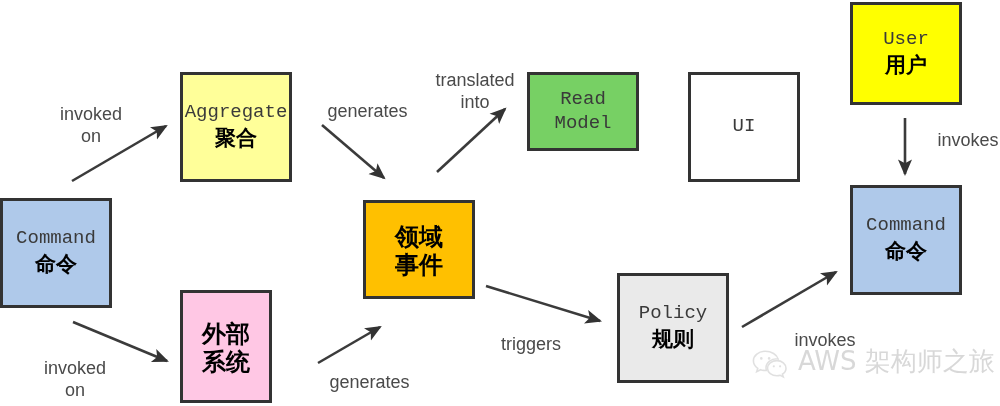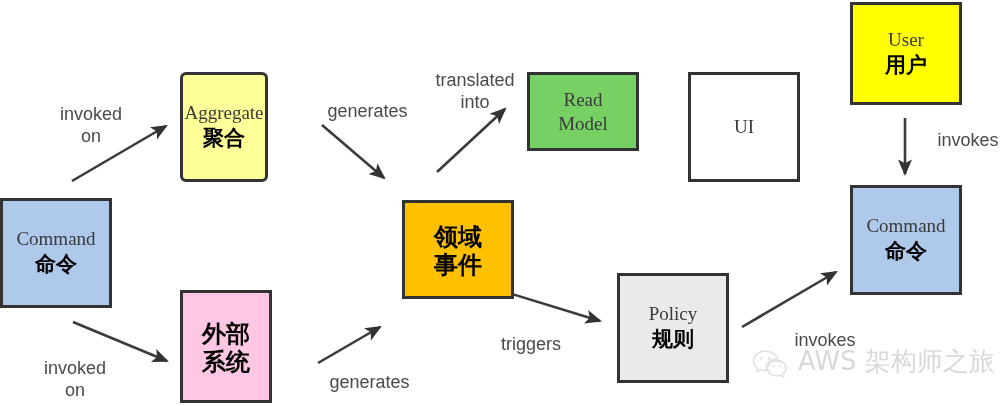--- a/index.html
+++ b/index.html
@@ -28,21 +28,21 @@
     position: absolute;
     box-sizing: border-box;
     border: 3px solid #333333;
     display: flex;
     flex-direction: column;
     align-items: center;
     justify-content: center;
     line-height: 1.05;
   }
   .node-en {
-    font-family: Liberation Serif, serif;
+    font-family: Liberation Mono, monospace;
     font-size: 19px;
     color: #3a3a3a;
     font-weight: 400;
     letter-spacing: 0px;
   }
   .node-en.two-line {
     text-align: center;
     line-height: 1.25;
   }
   .node-cn {
@@ -109,28 +109,28 @@
         <line x1="742" y1="327" x2="836" y2="272"></line>
         <line x1="905" y1="118" x2="905" y2="174"></line>
       </g>
   </svg>
 
   <div id="nodes-layer">
       <div class="node-box" style="left: 0px; top: 198px; width: 112px; height: 110px; background: rgb(175, 201, 234);">
         <div class="node-en">Command</div>
         <div class="node-cn">命令</div>
       </div>
-      <div class="node-box" style="left: 180px; top: 72px; width: 88px; height: 110px; background: rgb(255, 255, 153); border-radius: 6px;">
+      <div class="node-box" style="left: 180px; top: 72px; width: 112px; height: 110px; background: rgb(255, 255, 153);">
         <div class="node-en">Aggregate</div>
         <div class="node-cn">聚合</div>
       </div>
       <div class="node-box" style="left: 180px; top: 290px; width: 92px; height: 113px; background: rgb(255, 199, 228);">
         <div class="node-cn big stack">外部<br>系统</div>
       </div>
-      <div class="node-box" style="left: 363px; top: 200px; width: 112px; height: 99px; background: rgb(255, 192, 0); margin-left: 39px;">
+      <div class="node-box" style="left: 363px; top: 200px; width: 112px; height: 99px; background: rgb(255, 192, 0);">
         <div class="node-cn big stack">领域<br>事件</div>
       </div>
       <div class="node-box" style="left: 527px; top: 72px; width: 112px; height: 79px; background: rgb(119, 208, 100);">
         <div class="node-en two-line">Read<br>Model</div>
       </div>
       <div class="node-box" style="left: 688px; top: 72px; width: 112px; height: 110px; background: rgb(255, 255, 255);">
         <div class="node-en">UI</div>
       </div>
       <div class="node-box" style="left: 617px; top: 273px; width: 112px; height: 110px; background: rgb(234, 234, 234);">
         <div class="node-en">Policy</div>

